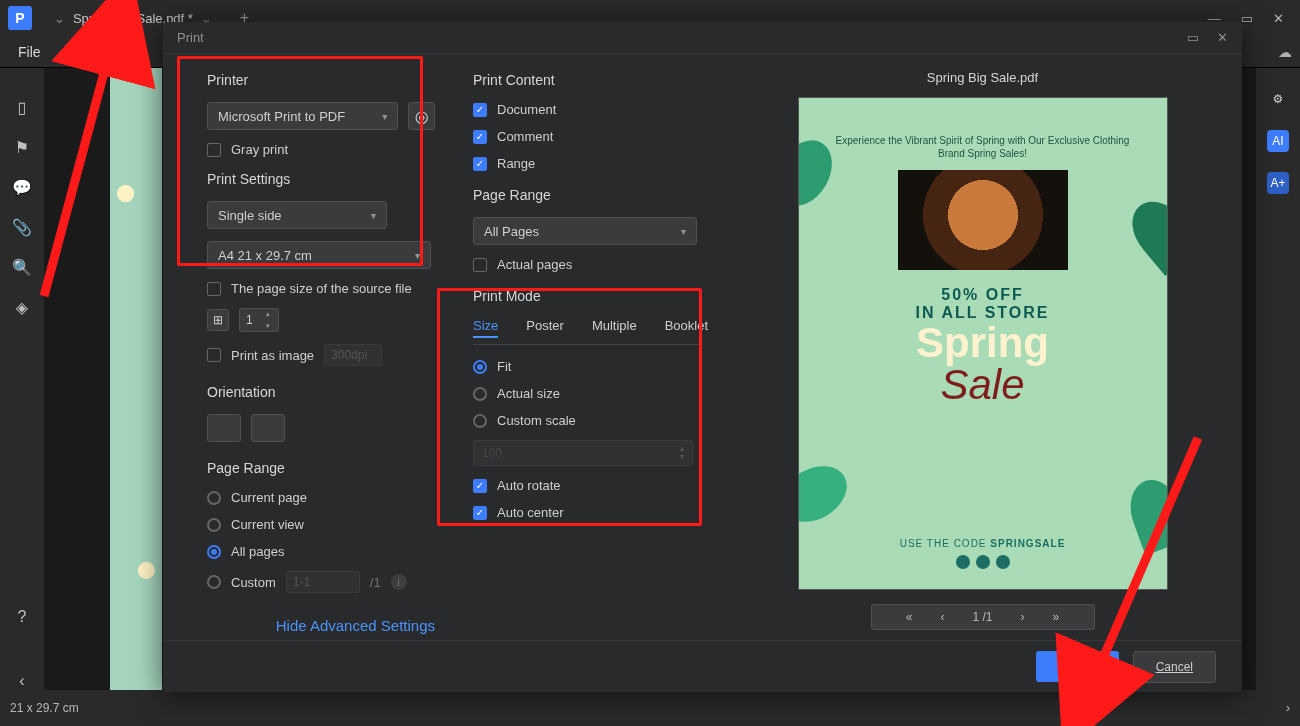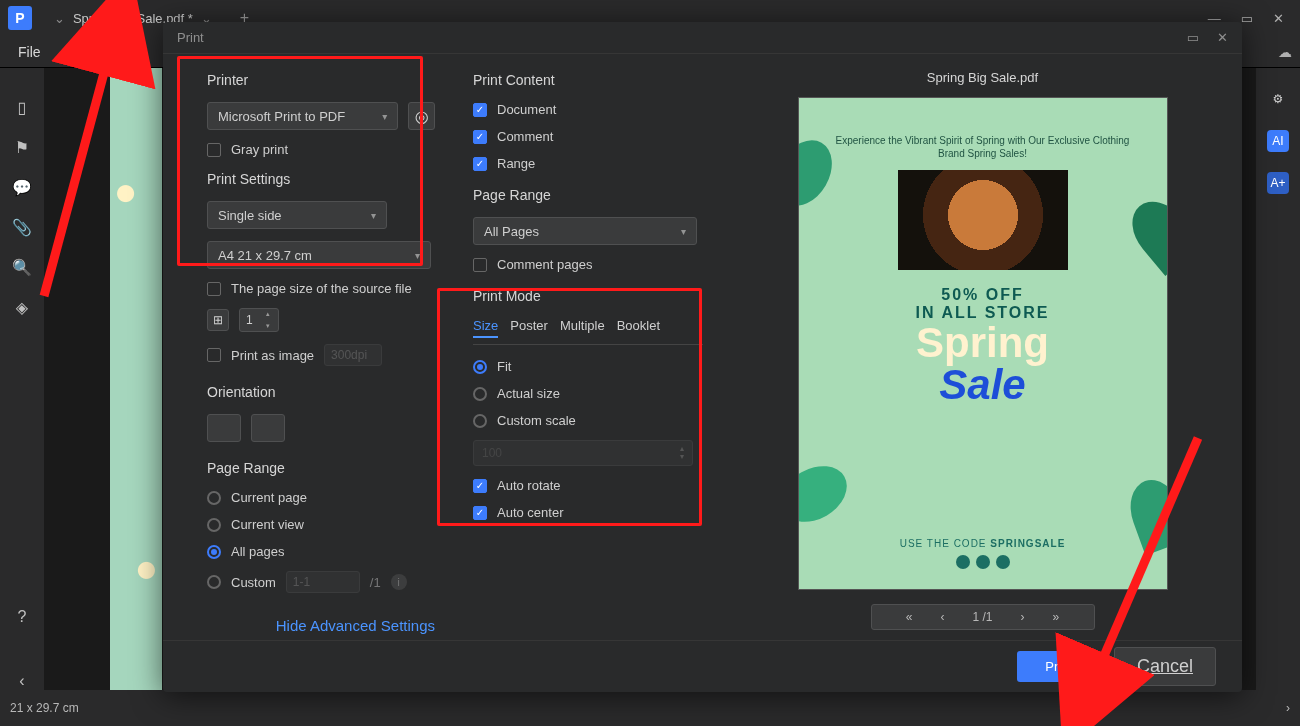--- a/index.html
+++ b/index.html
@@ -58,36 +58,36 @@
 .rad { width:14px; height:14px; border:2px solid #666; border-radius:50%; display:inline-block; position:relative; }
 .rad.on { border-color:#3d7cfc; }
 .rad.on::after { content:""; position:absolute; inset:2px; background:#3d7cfc; border-radius:50%; }
 
 .iconbtn { width:28px; height:28px; border:1px solid #4f5051; border-radius:3px; display:flex; align-items:center; justify-content:center; background:#3a3b3c; }
 .orient { display:flex; gap:10px; }
 .orient .ob { width:34px; height:28px; background:#3a3b3c; border:1px solid #4f5051; border-radius:3px; }
 
 .hl-red { border:3px solid #ff1a1a; border-radius:2px; position:absolute; pointer-events:none; }
 
-.tabs { display:flex; gap:12px; border-bottom:1px solid #444; padding-bottom:6px; margin-bottom:14px; font-size:13px; }
+.tabs { display:flex; gap:28px; border-bottom:1px solid #444; padding-bottom:6px; margin-bottom:14px; font-size:13px; }
 .tabs .t { color:#cfcfcf; cursor:pointer; padding-bottom:3px; }
 .tabs .t.active { color:#4b94ff; border-bottom:2px solid #4b94ff; }
 .disabled { opacity:.45; }
 .btn-primary { background:#3d7cfc; color:#fff; border:none; padding:8px 28px; border-radius:3px; font-size:13px; cursor:pointer; }
-.btn-secondary { background:#3a3b3c; color:#cfcfcf; border:1px solid #4f5051; padding:8px 22px; border-radius:3px; font-size:18px; cursor:pointer;text-decoration:underline; }
+.btn-secondary { background:#3a3b3c; color:#cfcfcf; border:1px solid #4f5051; padding:8px 22px; border-radius:3px; font-size:12px; cursor:pointer;text-decoration:underline; }
 
 
 .preview-title { font-size:13px; color:#d6d6d6; margin-bottom:12px; }
 .preview-page { width:370px; height:524px; background:#a9dcb6; border:1px solid #555; position:relative; display:flex; flex-direction:column; align-items:center; padding:36px 30px 20px; overflow:hidden; font-family:Arial, sans-serif; }
 .preview-page .tag { font-size:10px; color:#254; text-align:center; line-height:1.3; }
 .preview-page .hero { width:170px; height:100px; background:#14110c; margin:10px 0 16px; background: radial-gradient(circle at 50% 45%, #c97a3a 0 35px, #452512 35px 60px, #14110c 60px); }
 .preview-page .disc { font-size:16px; color:#0e5a52; font-weight:600; letter-spacing:2px; text-align:center; }
 .preview-page .banner { width:100%; height:28px; background:#1c6e63; color:#e8f3ef; display:flex; align-items:center; justify-content:center; letter-spacing:5px; font-size:13px; margin:16px 0 10px; }
 .preview-page .spring { font-size:42px; font-weight:700; color:#fff2cf; line-height:1; }
-.preview-page .sale { font-size:42px; font-style:italic; color:#1d4ed8; font-weight:700; line-height:1; }
+.preview-page .sale { font-size:42px; font-style:italic; color:#7f1d1d; font-weight:400; line-height:1; }
 .preview-page .code { font-size:10px; color:#1c6e63; margin-top:auto; letter-spacing:1px; }
 .preview-page .soc { margin-top:6px; display:flex; gap:6px; }
 .preview-page .soc span { width:14px; height:14px; background:#1c6e63; border-radius:50%; }
 .preview-page .foliage { position:absolute; inset:0; pointer-events:none; }
 .preview-page .fol { position:absolute; width:50px; height:70px; background:#2d9c71; border-radius:50% 50% 50% 0; }
 
 .pager { margin-top:14px; width:224px; height:28px; background:#3a3b3c; border:1px solid #4f5051; border-radius:3px; display:flex; align-items:center; justify-content:center; gap:28px; color:#b8b8b8; font-size:12px; }
 
 
 .arrow-annot { position:absolute; pointer-events:none; }
@@ -268,21 +268,21 @@
 
       <div class="section-title" style="margin-top:16px">Page Range</div>
       <div class="row">
         <div class="sel" style="width:224px">
           <span>All Pages</span>
             <span class="arr">▾</span>
         </div>
       </div>
       <div class="row">
           <span class="chk"></span>
-          <span class="lbl">Comment pages</span>
+          <span class="lbl">Actual pages</span>
         </div>
 
       <div class="section-title" style="margin-top:16px">Print Mode</div>
       <div class="tabs">
         <span class="t active">Size</span>
         <span class="t">Poster</span>
         <span class="t">Multiple</span>
         <span class="t">Booklet</span>
       </div>
       <div class="row">

